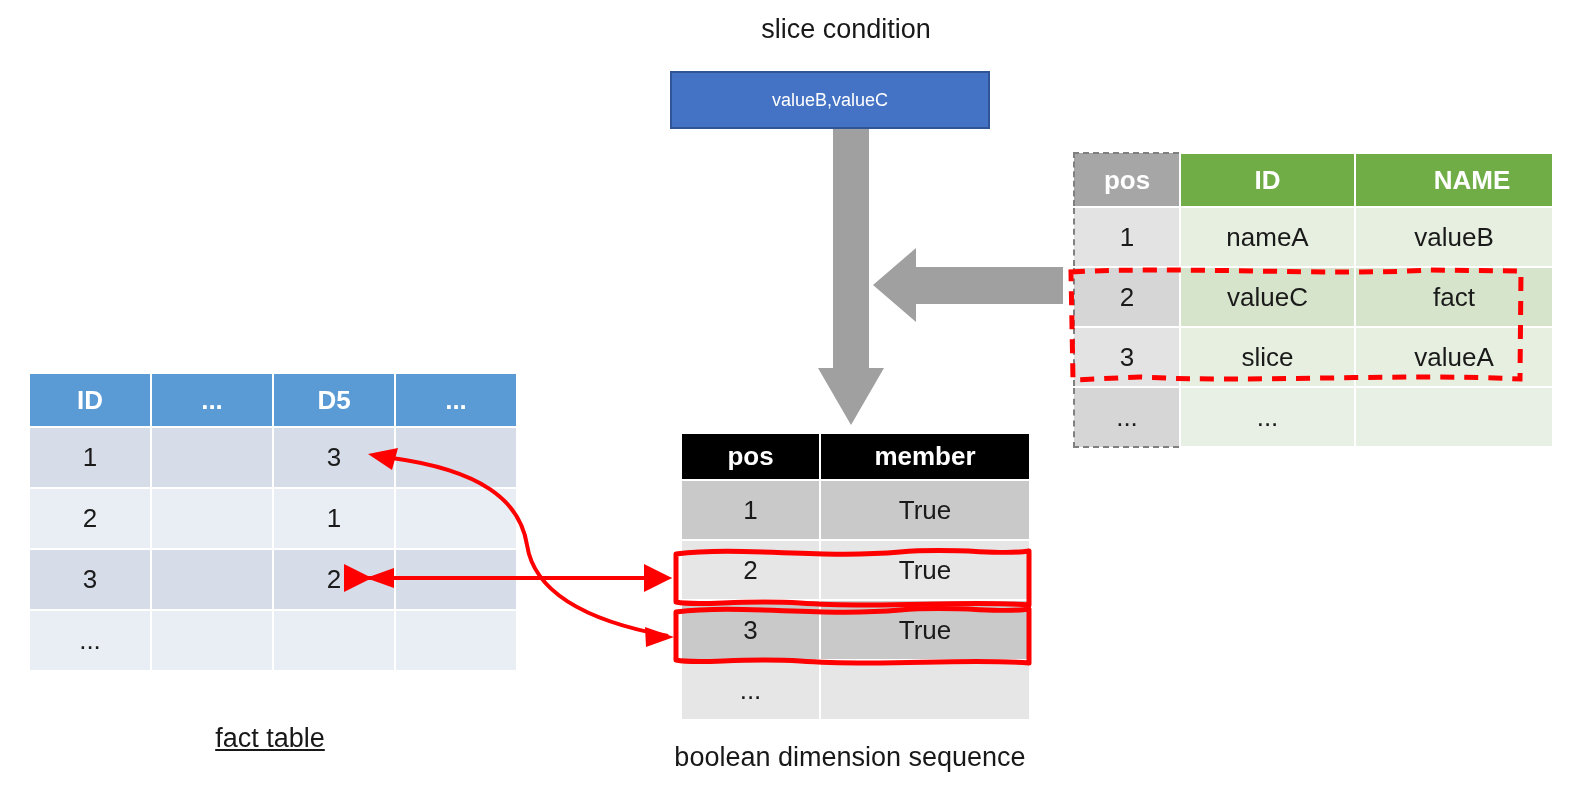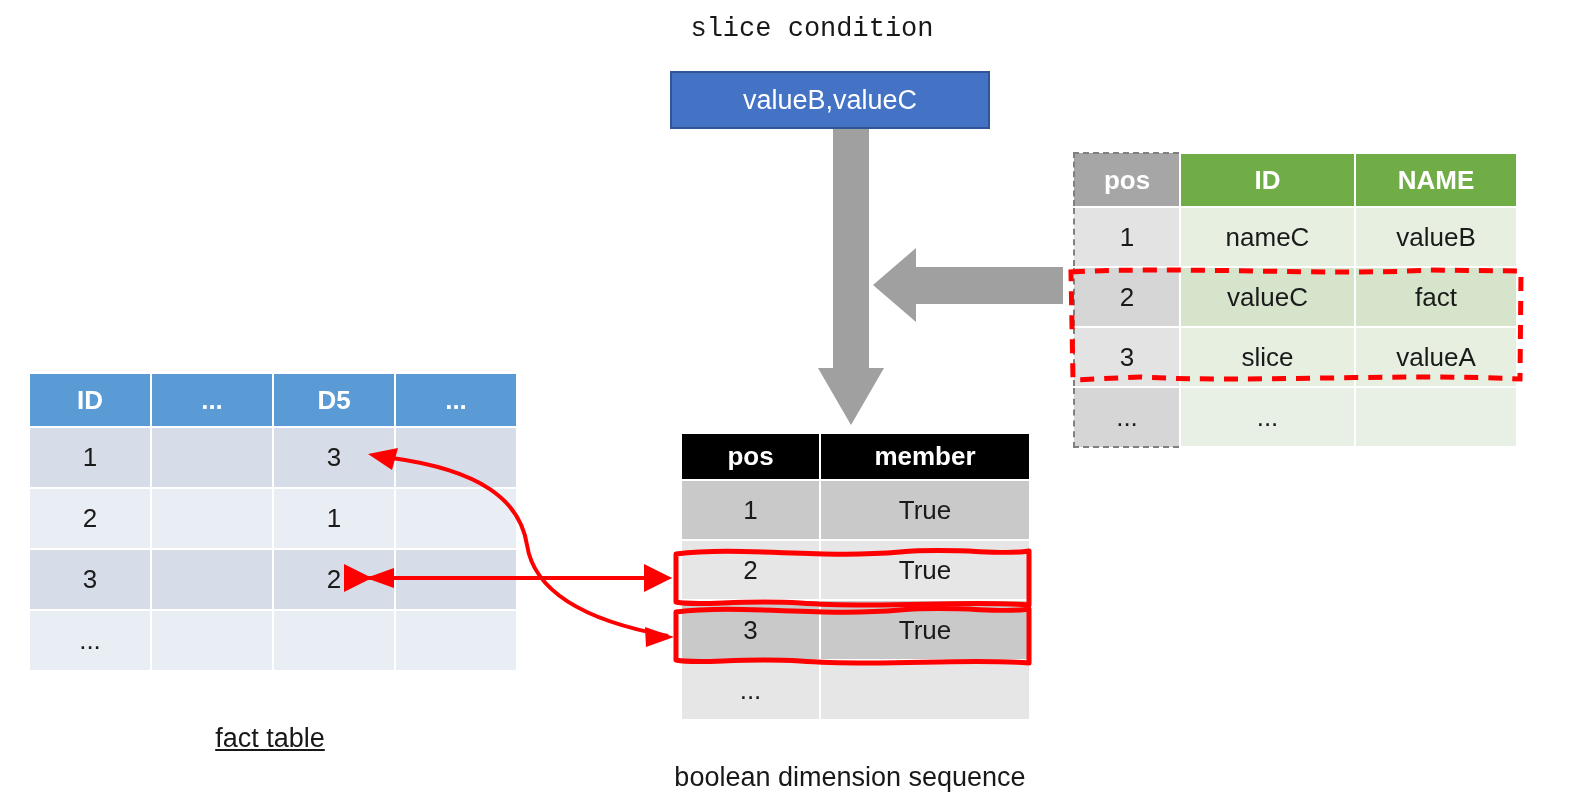--- a/index.html
+++ b/index.html
@@ -28,27 +28,27 @@
   
   #slice-box {
     left: 670px;
     top: 71px;
     width: 320px;
     height: 58px;
     background: #4472C4;
     border: 2px solid #2F5597;
     box-sizing: border-box;
     color: #ffffff;
-    font-size: 27px;
+    font-size: 18px;
     display: flex;
     align-items: center;
     justify-content: center;
     white-space: nowrap;
   }
-  #slice-caption { left: 652px; top: 14px; width: 320px; font-family: Liberation Mono, monospace; }
+  #slice-caption { left: 686px; top: 14px; width: 320px; }
 
   
   #fact-table {
     left: 28px;
     top: 372px;
     border-collapse: collapse;
     table-layout: fixed;
   }
   #fact-table th, #fact-table td {
     width: 120px;
@@ -87,40 +87,40 @@
   #bool-table th {
     background: #000000;
     color: #ffffff;
     font-weight: bold;
     height: 45px;
   }
   #bool-table .col-pos { width: 137px; }
   #bool-table .col-member { width: 208px; }
   #bool-table tbody tr:nth-child(odd) td { background: #C9C9C9; }
   #bool-table tbody tr:nth-child(even) td { background: #E6E6E6; }
-  #bool-caption { left: 590px; top: 742px; width: 520px; margin-top: 20px; }
+  #bool-caption { left: 590px; top: 742px; width: 520px; }
 
   
   #dim-table {
     left: 1073px;
     top: 152px;
     border-collapse: collapse;
     table-layout: fixed;
   }
   #dim-table th, #dim-table td {
     text-align: center;
     font-size: 26px;
     font-weight: normal;
     padding: 0;
     height: 58px;
     border: 2px solid #ffffff;
   }
   #dim-table .col-pos { width: 104px; }
   #dim-table .col-id { width: 173px; }
-  #dim-table .col-name { width: 160px; }
+  #dim-table .col-name { width: 160px; padding-left: 36px; }
   
   #dim-table th.pos-cell {
     background: #A6A6A6;
     color: #ffffff;
     font-weight: bold;
     height: 52px;
     border: 2px dashed #808080;
     border-bottom-style: solid;
     border-bottom-color: #ffffff;
   }
@@ -232,21 +232,21 @@
   <thead>
     <tr>
       <th class="col-pos pos-cell">pos</th>
       <th class="col-id green-head">ID</th>
       <th class="col-name green-head">NAME</th>
     </tr>
   </thead>
   <tbody>
     <tr>
       <td class="pos-cell">1</td>
-      <td class="green-cell">nameC</td>
+      <td class="green-cell">nameA</td>
       <td class="green-cell">valueB</td>
     </tr>
     <tr>
       <td class="pos-cell">2</td>
       <td class="green-cell">valueC</td>
       <td class="green-cell">fact</td>
     </tr>
     <tr>
       <td class="pos-cell">3</td>
       <td class="green-cell">slice</td>

